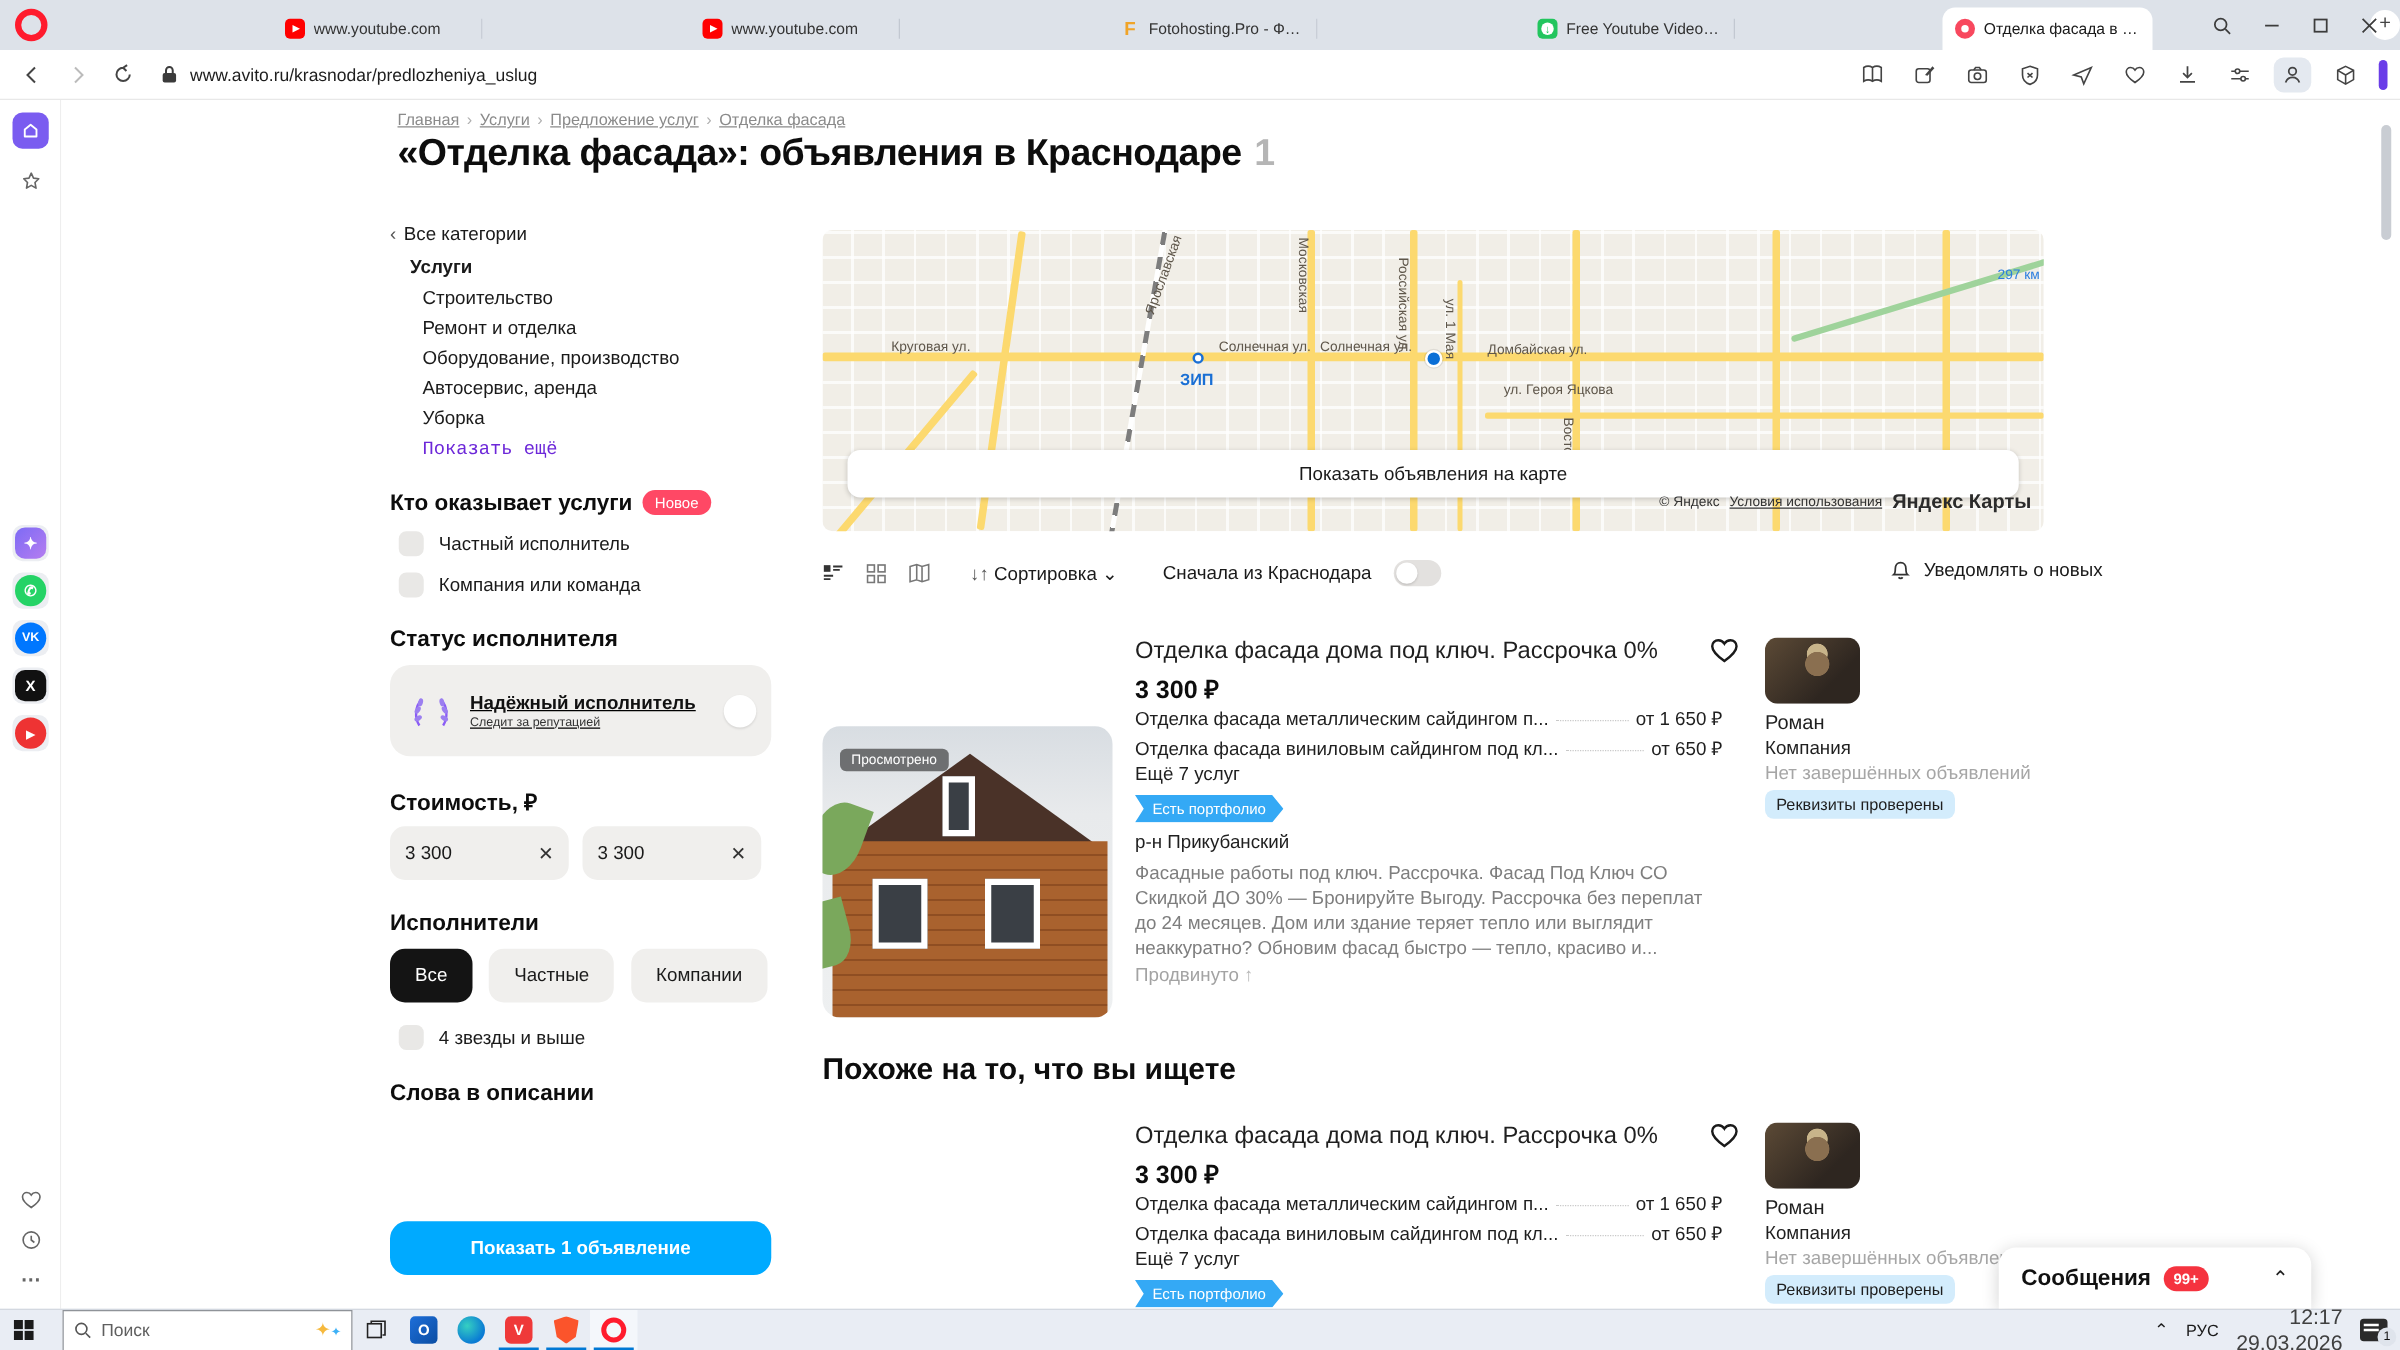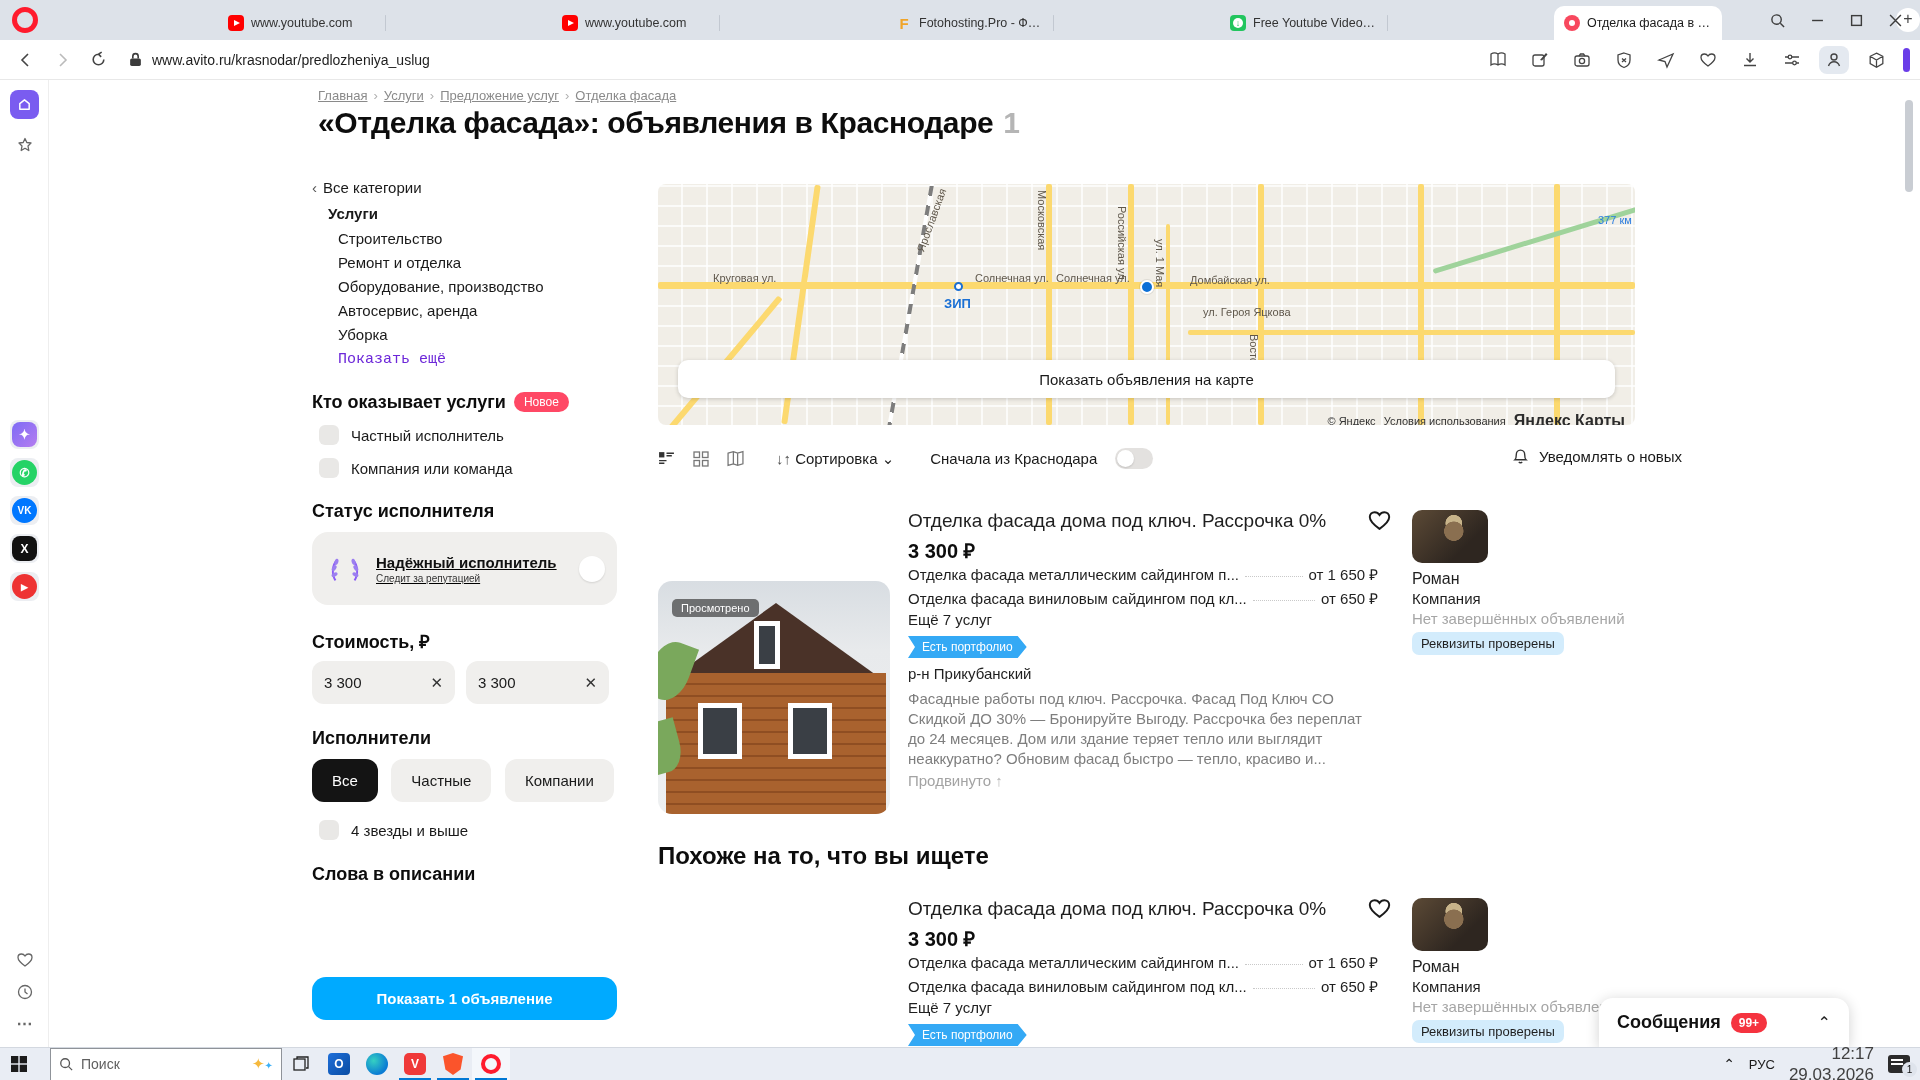--- a/index.html
+++ b/index.html
@@ -77,21 +77,21 @@
     background-image:repeating-linear-gradient(0deg, transparent 0 18px, rgba(255,255,255,.75) 18px 20px),
                      repeating-linear-gradient(90deg, transparent 0 23px, rgba(255,255,255,.75) 23px 25px); }
   .road-h, .road-v { position:absolute; background:#fcd96f; border-radius:2px; }
   .road-h { height:7px; } .road-v { width:6px; }
   .mlabel { position:absolute; font-size:11px; color:#5f574b; white-space:nowrap; }
   .mlabel.v { writing-mode:vertical-rl; }
   .mlabel.blue { color:#2b7de0; }
   .zip { position:absolute; font-size:13px; color:#1a6fd4; font-weight:bold; }
   .mdot { position:absolute; width:14px; height:14px; border-radius:50%; background:#0b6fd6; border:2px solid #fff; box-shadow:0 0 0 1px rgba(0,0,0,.08); }
   .map-btn { position:absolute; left:20px; right:20px; top:176px; height:38px; background:#fff; border-radius:10px; box-shadow:0 1px 4px rgba(0,0,0,.18); display:flex; align-items:center; justify-content:center; font-size:15px; color:#1a1a1a; cursor:pointer; }
-  .map-attr { position:absolute; right:10px; top:228px; font-size:11px; color:#333; display:flex; align-items:center; gap:8px; }
+  .map-attr { position:absolute; right:10px; top:209px; font-size:11px; color:#333; display:flex; align-items:center; gap:8px; }
   .map-attr .terms { text-decoration:underline; cursor:pointer; }
   .ylogo { font-size:16px; font-weight:700; color:#2b2b2b; }
 
   
   .sortbar { display:flex; align-items:center; gap:18px; color:#1a1a1a; font-size:15px; }
   .vicon { color:#555; display:flex; align-items:center; }
   .toggle { width:38px; height:21px; border-radius:11px; background:#e3e1df; position:relative; cursor:pointer; }
   .toggle .k { position:absolute; left:2px; top:2px; width:17px; height:17px; border-radius:50%; background:#fff; box-shadow:0 1px 2px rgba(0,0,0,.15); }
 
   
@@ -410,21 +410,21 @@
     <span class="mlabel" style="left:55px; top:88px;">Круговая ул.</span>
     <span class="mlabel" style="left:317px; top:88px;">Солнечная ул.</span>
     <span class="mlabel" style="left:398px; top:88px;">Солнечная ул.</span>
     <span class="mlabel v" style="left:378px; top:6px;">Московская</span>
     <span class="mlabel v" style="left:458px; top:22px;">Российская ул.</span>
     <span class="mlabel v" style="left:496px; top:55px;">ул. 1 Мая</span>
     <span class="mlabel" style="left:532px; top:90px;">Домбайская ул.</span>
     <span class="mlabel" style="left:545px; top:122px;">ул. Героя Яцкова</span>
     <span class="mlabel v" style="left:590px; top:150px;">Восточ</span>
     <span class="mlabel" style="left:240px; top:30px; transform:rotate(-70deg);">Ярославская</span>
-    <span class="mlabel blue" style="left:940px; top:30px;">377 км</span>
+    <span class="mlabel blue" style="left:940px; top:30px;">297 км</span>
     <span class="zip" style="left:286px; top:112px;">ЗИП</span>
     <span style="position:absolute; left:296px; top:98px; width:9px; height:9px; border:2px solid #1a6fd4; border-radius:50%; background:#fff;"></span>
     <span class="mdot" style="left:482px; top:96px;"></span>
 
     <div class="map-btn">Показать объявления на карте</div>
     <div class="map-attr">
       <span>© Яндекс</span>
       <span class="terms">Условия использования</span>
       <span class="ylogo">Яндекс Карты</span>
     </div>

